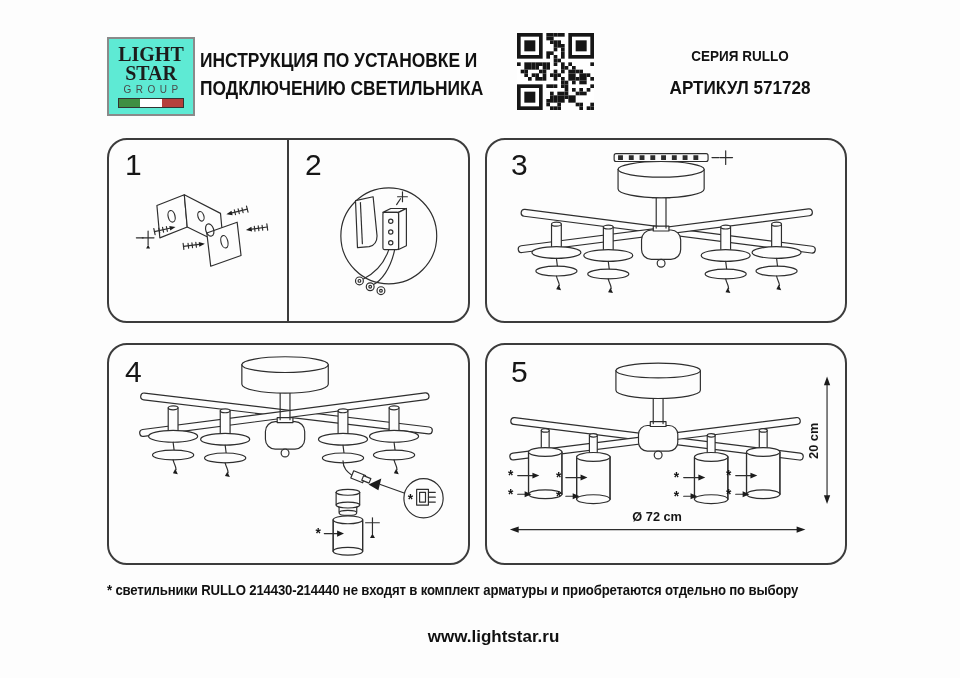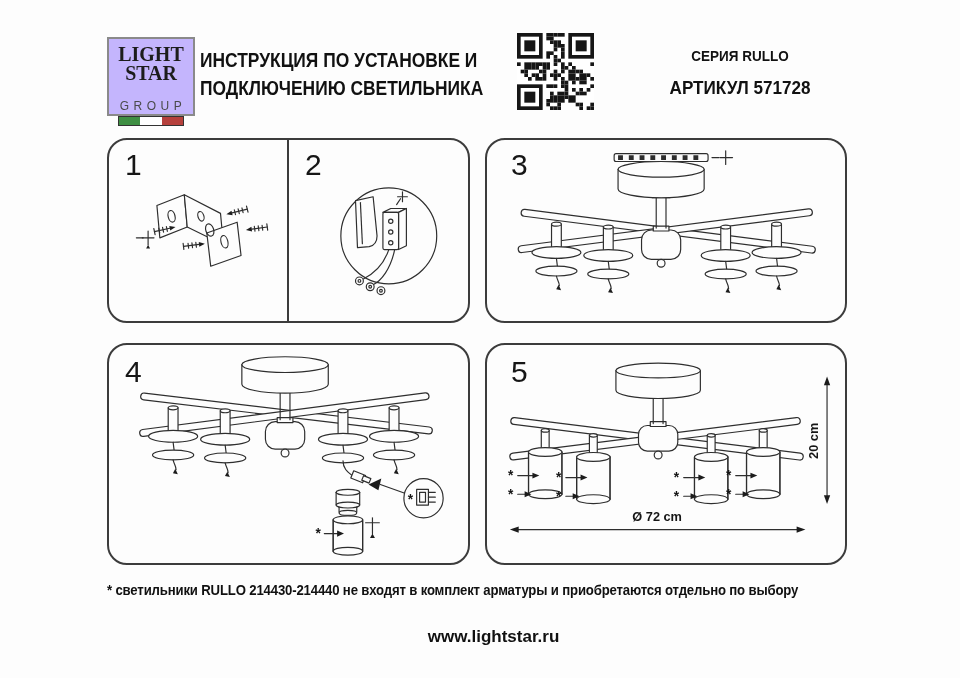--- a/index.html
+++ b/index.html
@@ -3,28 +3,28 @@
 <meta charset="utf-8">
 <style>
   html,body{margin:0;padding:0;}
   body{
     width:960px;height:678px;position:relative;overflow:hidden;
     background:#fdfdfd;font-family:"Liberation Sans",sans-serif;color:#161616;
   }
   
   .logo-box{
     position:absolute;left:107px;top:37px;width:88px;height:79px;
-    border:2px solid #8a8a8a;box-sizing:border-box;text-align:center;background:#c4b5fd;
+    border:2px solid #8a8a8a;box-sizing:border-box;text-align:center;background:#5eead4;
   }
   .logo-word{
     font-family:"Liberation Serif",serif;font-weight:700;font-size:21px;line-height:19px;
     color:#1c1c1c;transform:scaleX(0.95);transform-origin:center;
   }
   .logo-word:first-child{margin-top:6px;}
-  .logo-group{font-size:12px;letter-spacing:4.5px;color:#4a4a4a;margin-top:16px;margin-left:4px;}
+  .logo-group{font-size:10px;letter-spacing:4.5px;color:#4a4a4a;margin-top:1px;margin-left:4px;}
   .logo-flag{width:64px;height:8px;border:1px solid #333;margin:3px auto 0;display:flex;box-sizing:content-box;}
   .logo-flag .g{flex:1;background:#3f8f43;}
   .logo-flag .w{flex:1;background:#ffffff;}
   .logo-flag .r{flex:1;background:#b5403c;}
   .doc-title{
     position:absolute;left:200px;top:46px;font-weight:700;font-size:20px;line-height:28px;
     color:#111;letter-spacing:0;transform:scaleX(0.87);transform-origin:left top;white-space:nowrap;
   }
   .qr-wrap{position:absolute;left:517px;top:33px;width:77px;height:77px;}
   .series-block{

